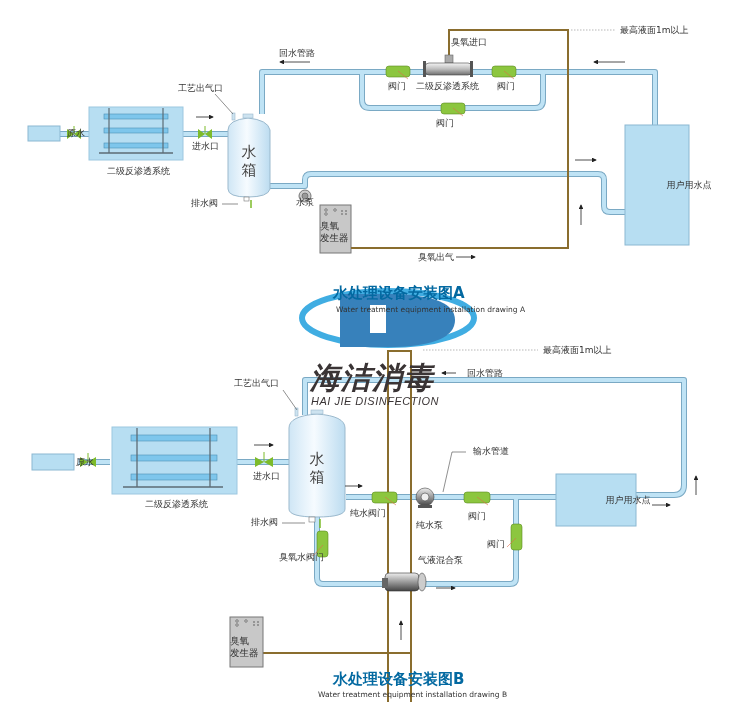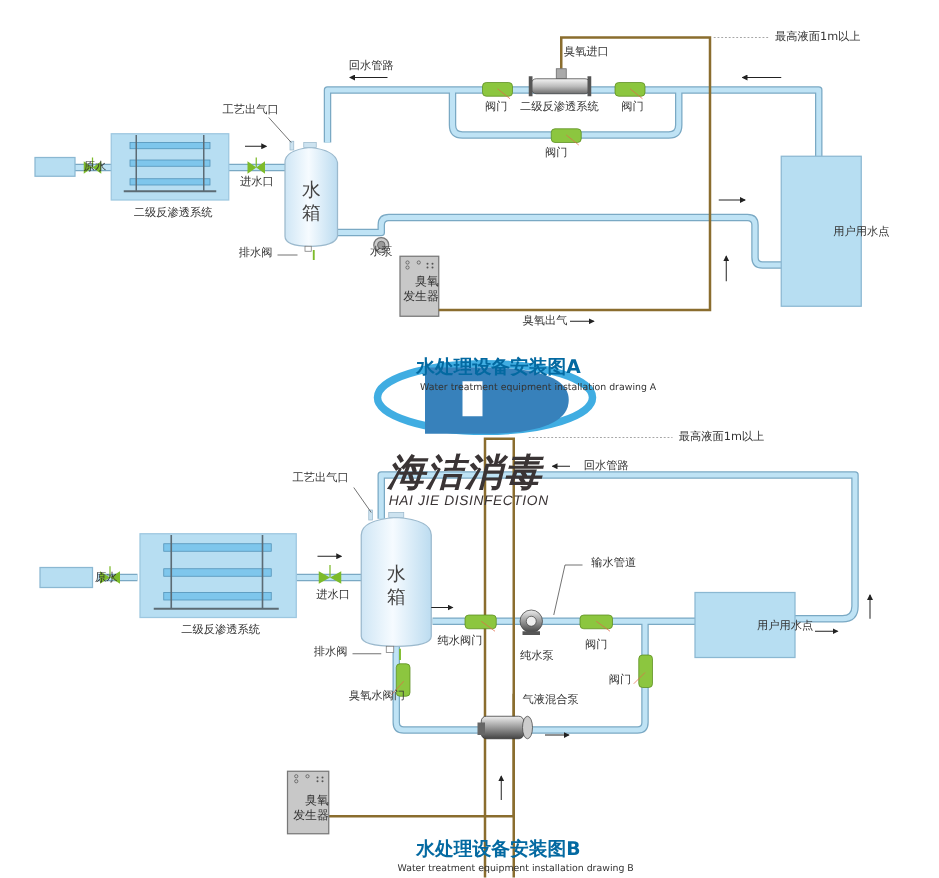--- a/index.html
+++ b/index.html
@@ -3,21 +3,21 @@
 <meta charset="utf-8">
 <style>
   html,body{margin:0;padding:0;background:#fff;}
   body{width:751px;height:702px;position:relative;overflow:hidden;font-family:"DejaVu Sans",sans-serif;color:#333;}
   svg{position:absolute;left:0;top:0;}
   .lbl{position:absolute;font-size:9px;color:#333;white-space:nowrap;line-height:1;}
   .box-lbl{position:absolute;display:flex;align-items:center;justify-content:center;font-size:9px;color:#333;text-align:center;margin-left:32px;}
   .title{position:absolute;font-weight:bold;font-size:15px;color:#0369a1;white-space:nowrap;}
   .subtitle{position:absolute;font-size:7.5px;color:#333;white-space:nowrap;}
   .tank-lbl{position:absolute;font-size:15px;color:#444;line-height:18px;text-align:center;width:20px;}
-  .gen-lbl{position:absolute;font-size:9.5px;color:#333;text-align:right;line-height:12px;}
+  .gen-lbl{position:absolute;font-size:9.5px;color:#333;text-align:left;line-height:12px;}
   .logo-cn{position:absolute;font-size:30px;font-weight:bold;font-style:italic;color:#3a3435;letter-spacing:1px;white-space:nowrap;font-family:"DejaVu Serif",serif;}
   .logo-en{position:absolute;font-size:11px;font-style:italic;color:#3a3435;white-space:nowrap;font-family:"Liberation Sans",sans-serif;letter-spacing:0.5px;}
 </style>
 </head>
 <body>
 
 <svg width="751" height="702" viewBox="0 0 751 702">
   <defs>
     <linearGradient id="tankGrad" x1="0" x2="1" y1="0" y2="0">
       <stop offset="0" stop-color="#cfe6f5"></stop>

